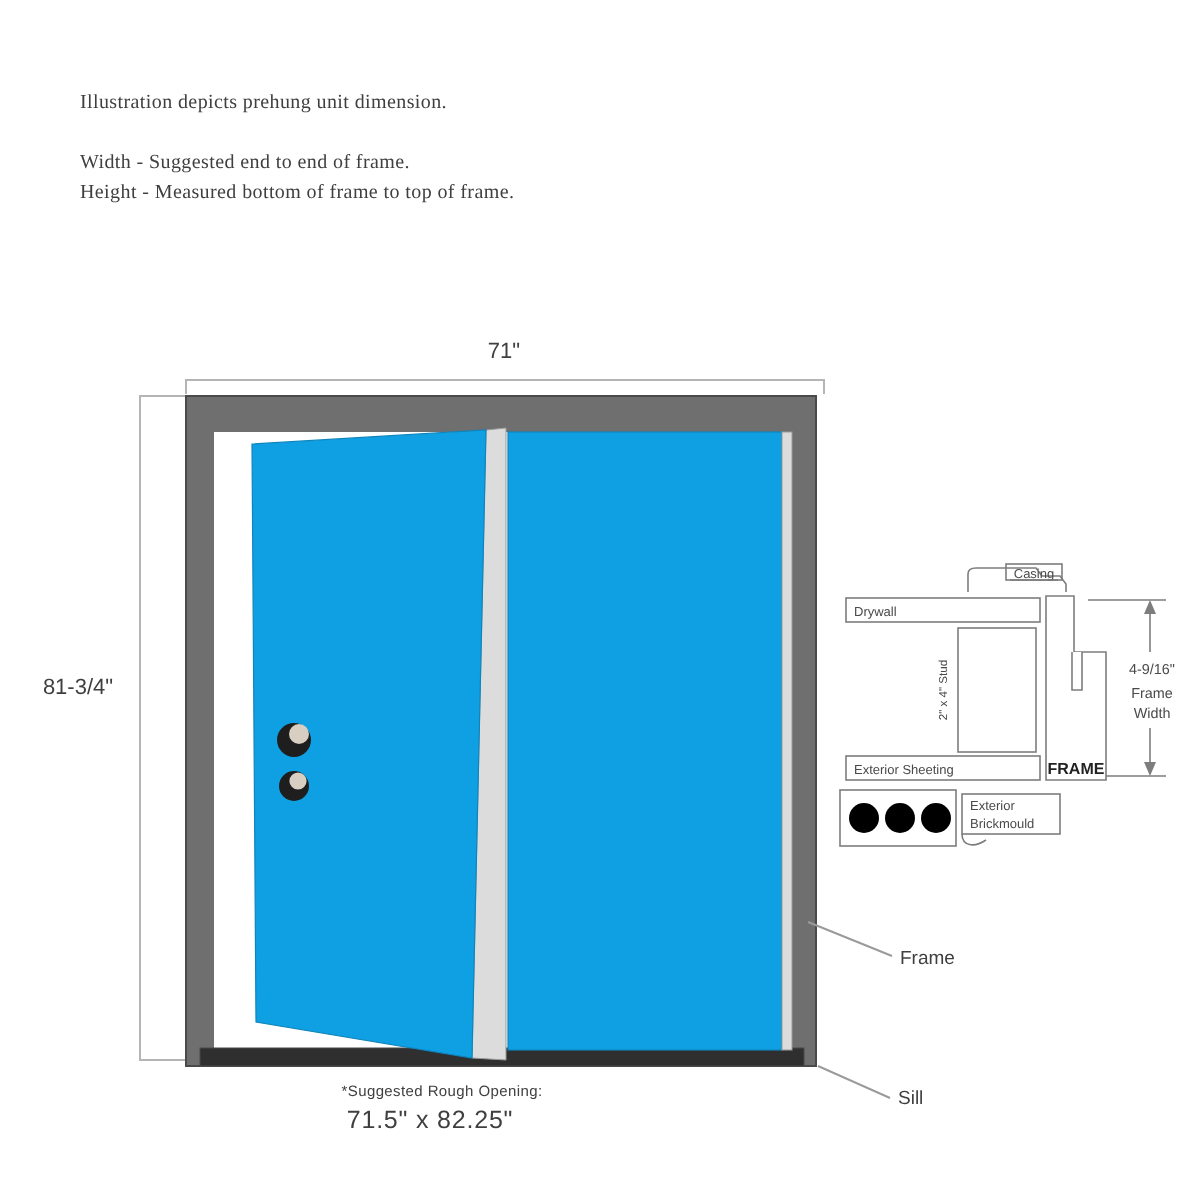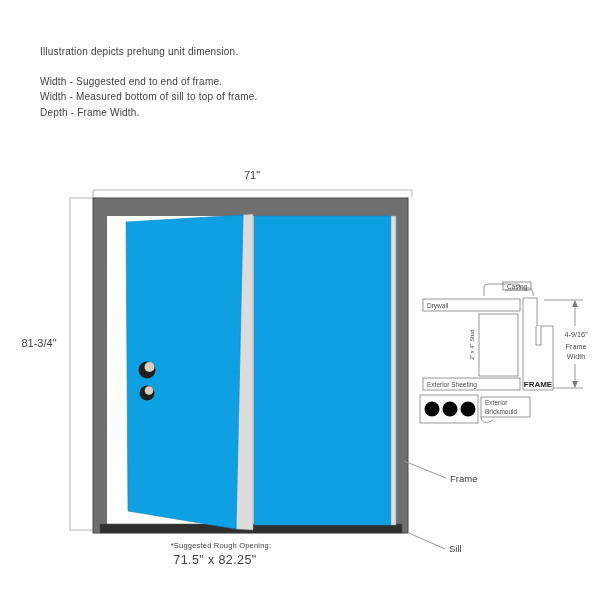--- a/index.html
+++ b/index.html
@@ -2,21 +2,21 @@
 <html style="--door-blue: #0FA0E3; --frame-gray: #6F6F6F; --frame-stroke: #4A4A4A; --door-edge-stroke: #0E85BD; --sill-dark: #2F2F2F; --edge-light: #DCDCDC; --dim-line: #B5B5B5; --text-dark: #3F3F3F; --detail-line: #7D7D7D; --knob-dark: #1E1E1E; --knob-light: #D8CEC2; --leader-line: #9A9A9A;"><head>
 <meta charset="utf-8">
 <style>
   html,body{margin:0;padding:0;}
   body{
     width:600px;height:600px;background:#ffffff;position:relative;overflow:hidden;
     font-family:"Liberation Sans", sans-serif;
   }
   .canvas{position:absolute;inset:0;}
   .header{position:absolute;left:40px;top:44px;color:var(--text-dark);}
-  .header p{margin:0;font-size:10px;letter-spacing:.2px;line-height:15.5px;}
+  .header p{margin:0;font-size:10px;letter-spacing:.2px;line-height:15.5px;font-family:Liberation Serif, serif;}
   .header p.intro{margin-bottom:14px;}
   svg{position:absolute;left:0;top:0;}
   .dim{stroke:var(--dim-line);stroke-width:1;fill:none;}
   .dim-text{font-size:11px;fill:var(--text-dark);text-anchor:middle;}
   .frame{fill:var(--frame-gray);stroke:var(--frame-stroke);stroke-width:1;}
   .sill{fill:var(--sill-dark);stroke:var(--frame-stroke);stroke-width:.5;}
   .door{fill:var(--door-blue);stroke:var(--door-edge-stroke);stroke-width:.6;}
   .edge{fill:var(--edge-light);stroke:#9a9a9a;stroke-width:.5;}
   .knob-dark{fill:var(--knob-dark);}
   .knob-light{fill:var(--knob-light);}
@@ -33,22 +33,21 @@
   .detail .stud-label{font-size:5.8px;text-anchor:middle;}
 </style>
 </head>
 <body>
 
 <div class="canvas">
 
   <div class="header">
     <p class="intro">Illustration depicts prehung unit dimension.</p>
     <p>Width - Suggested end to end of frame.</p>
-    <p>Width - Measured bottom of sill to top of frame.</p>
-    <p>Depth - Frame Width.</p>
+    <p>Height - Measured bottom of frame to top of frame.</p>
   </div>
 
   <svg width="600" height="600" viewBox="0 0 600 600">
     <defs>
       <pattern id="hatch" width="9" height="9" patternUnits="userSpaceOnUse" patternTransform="rotate(-45)">
         <line x1="0" y1="0" x2="0" y2="9" stroke="#8a8a8a" stroke-width="0.9"></line>
       </pattern>
     </defs>
 
     <g>

